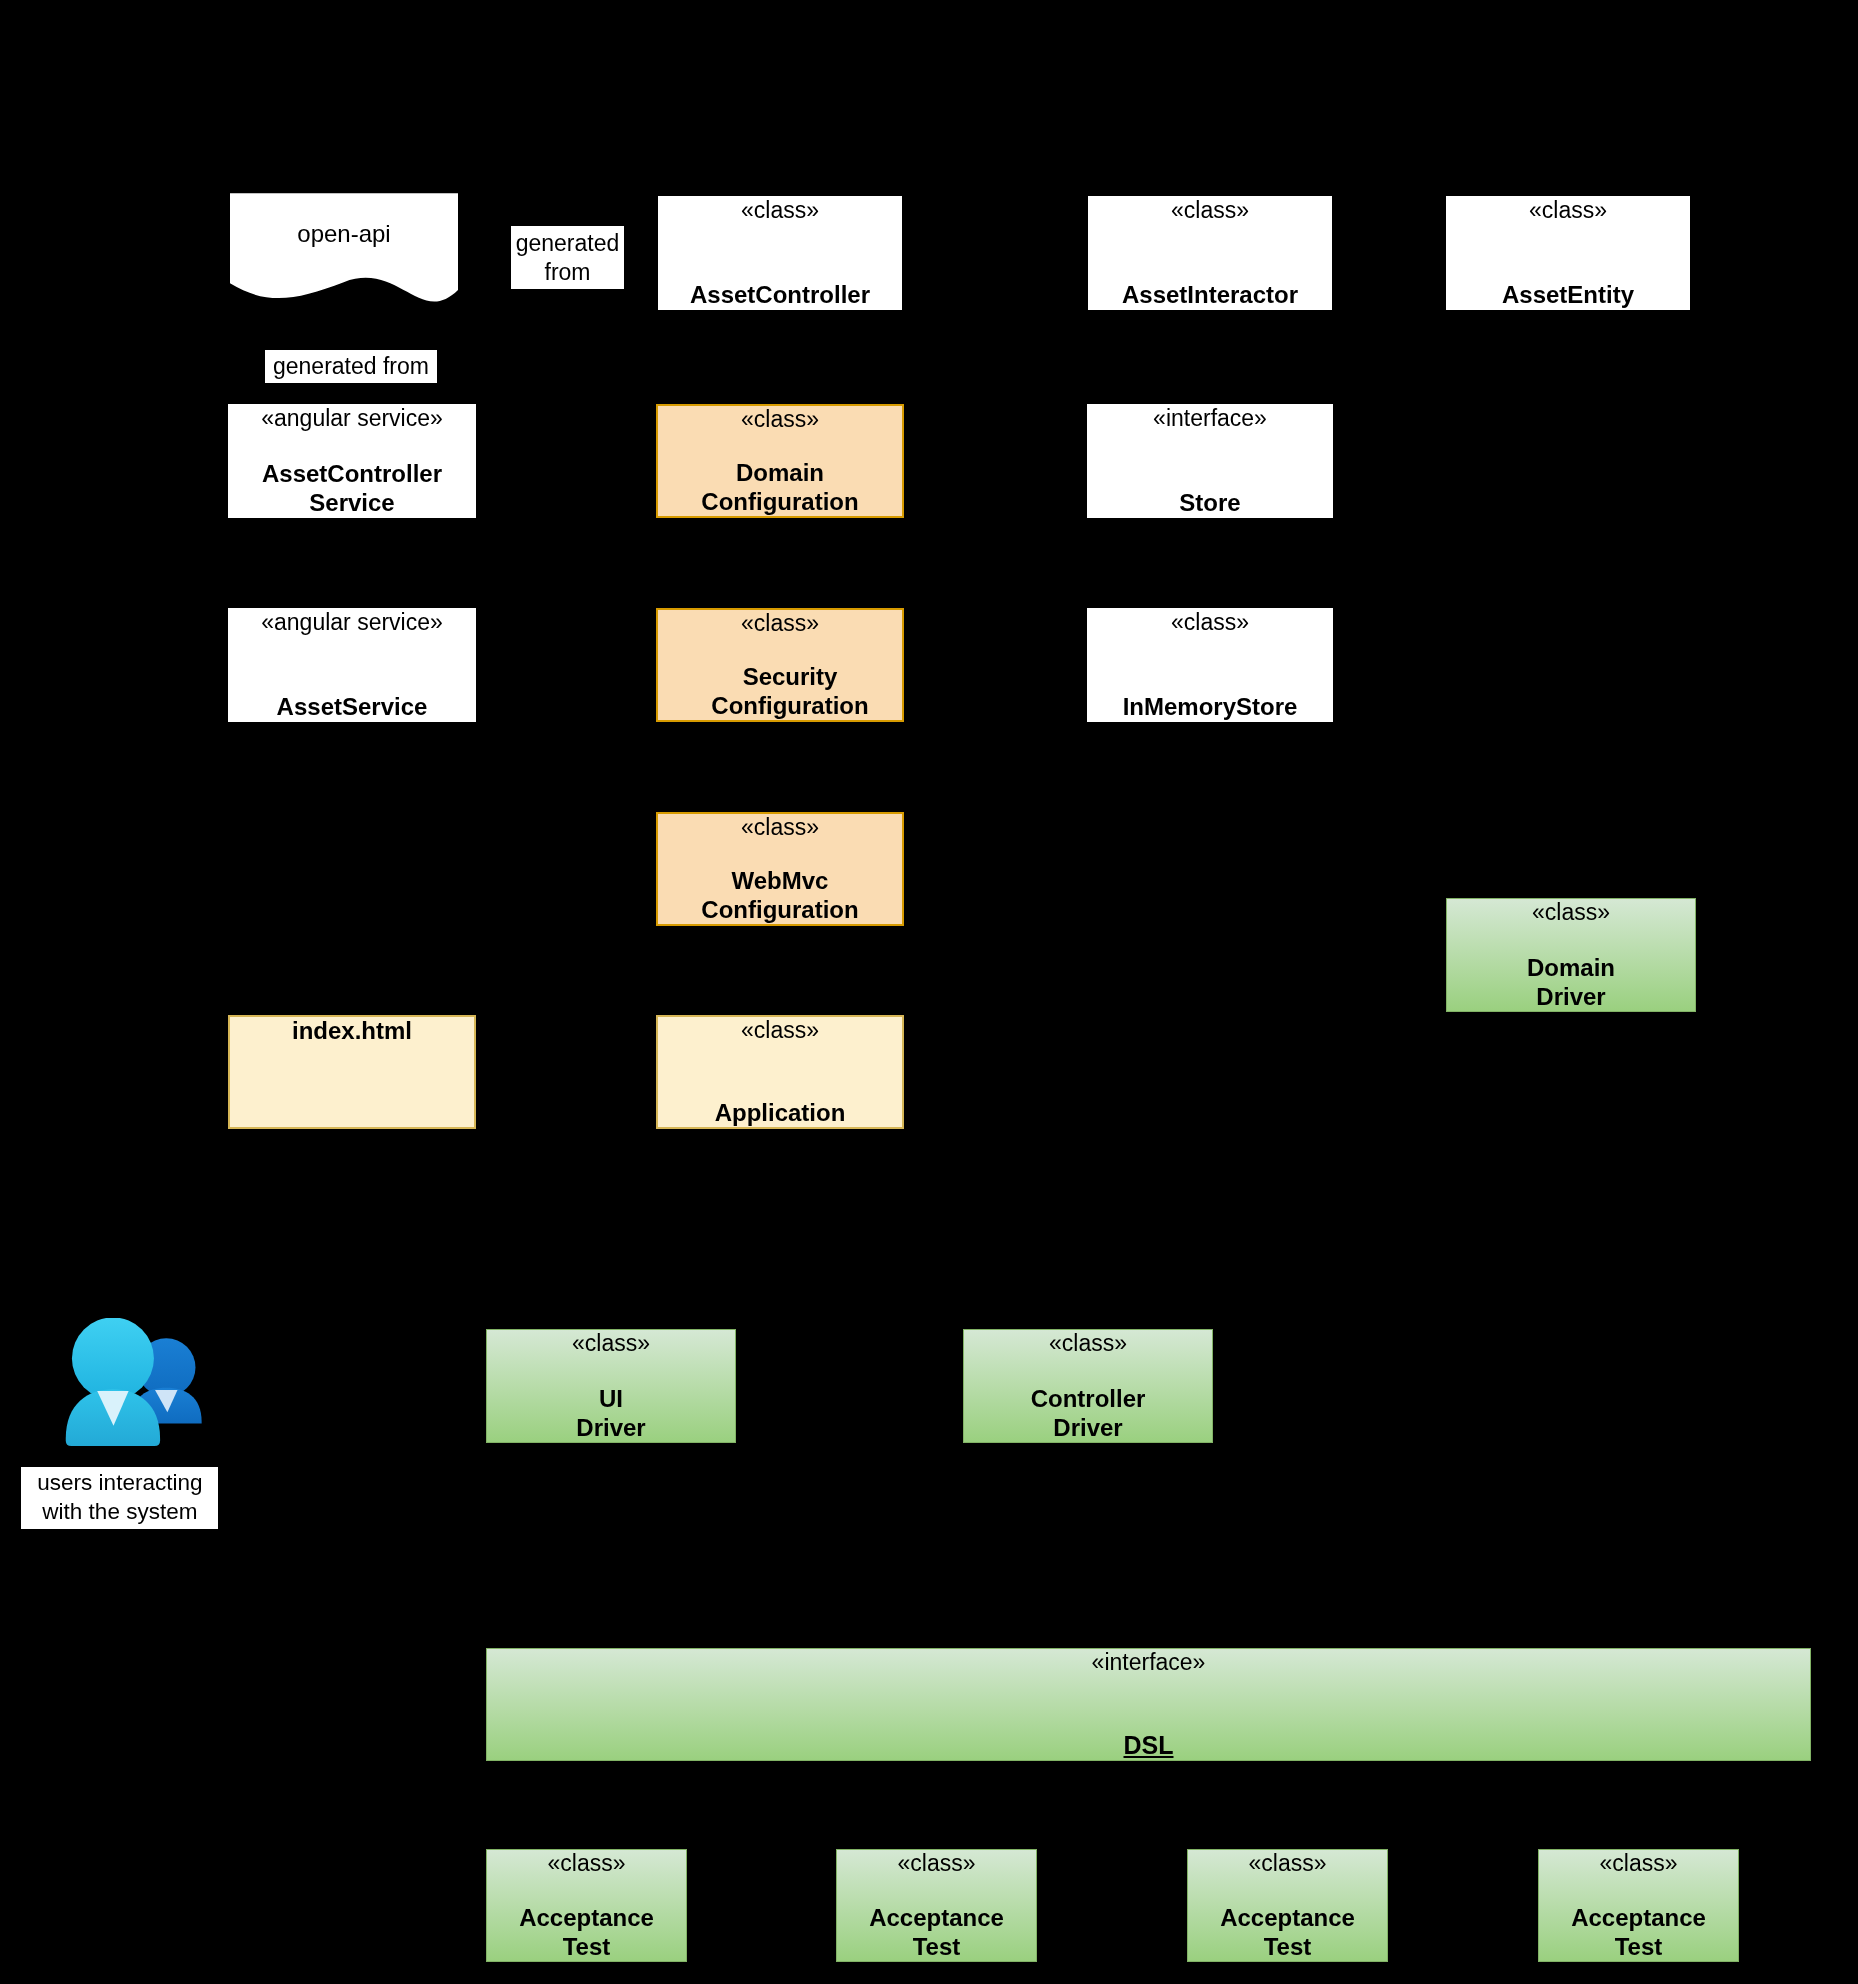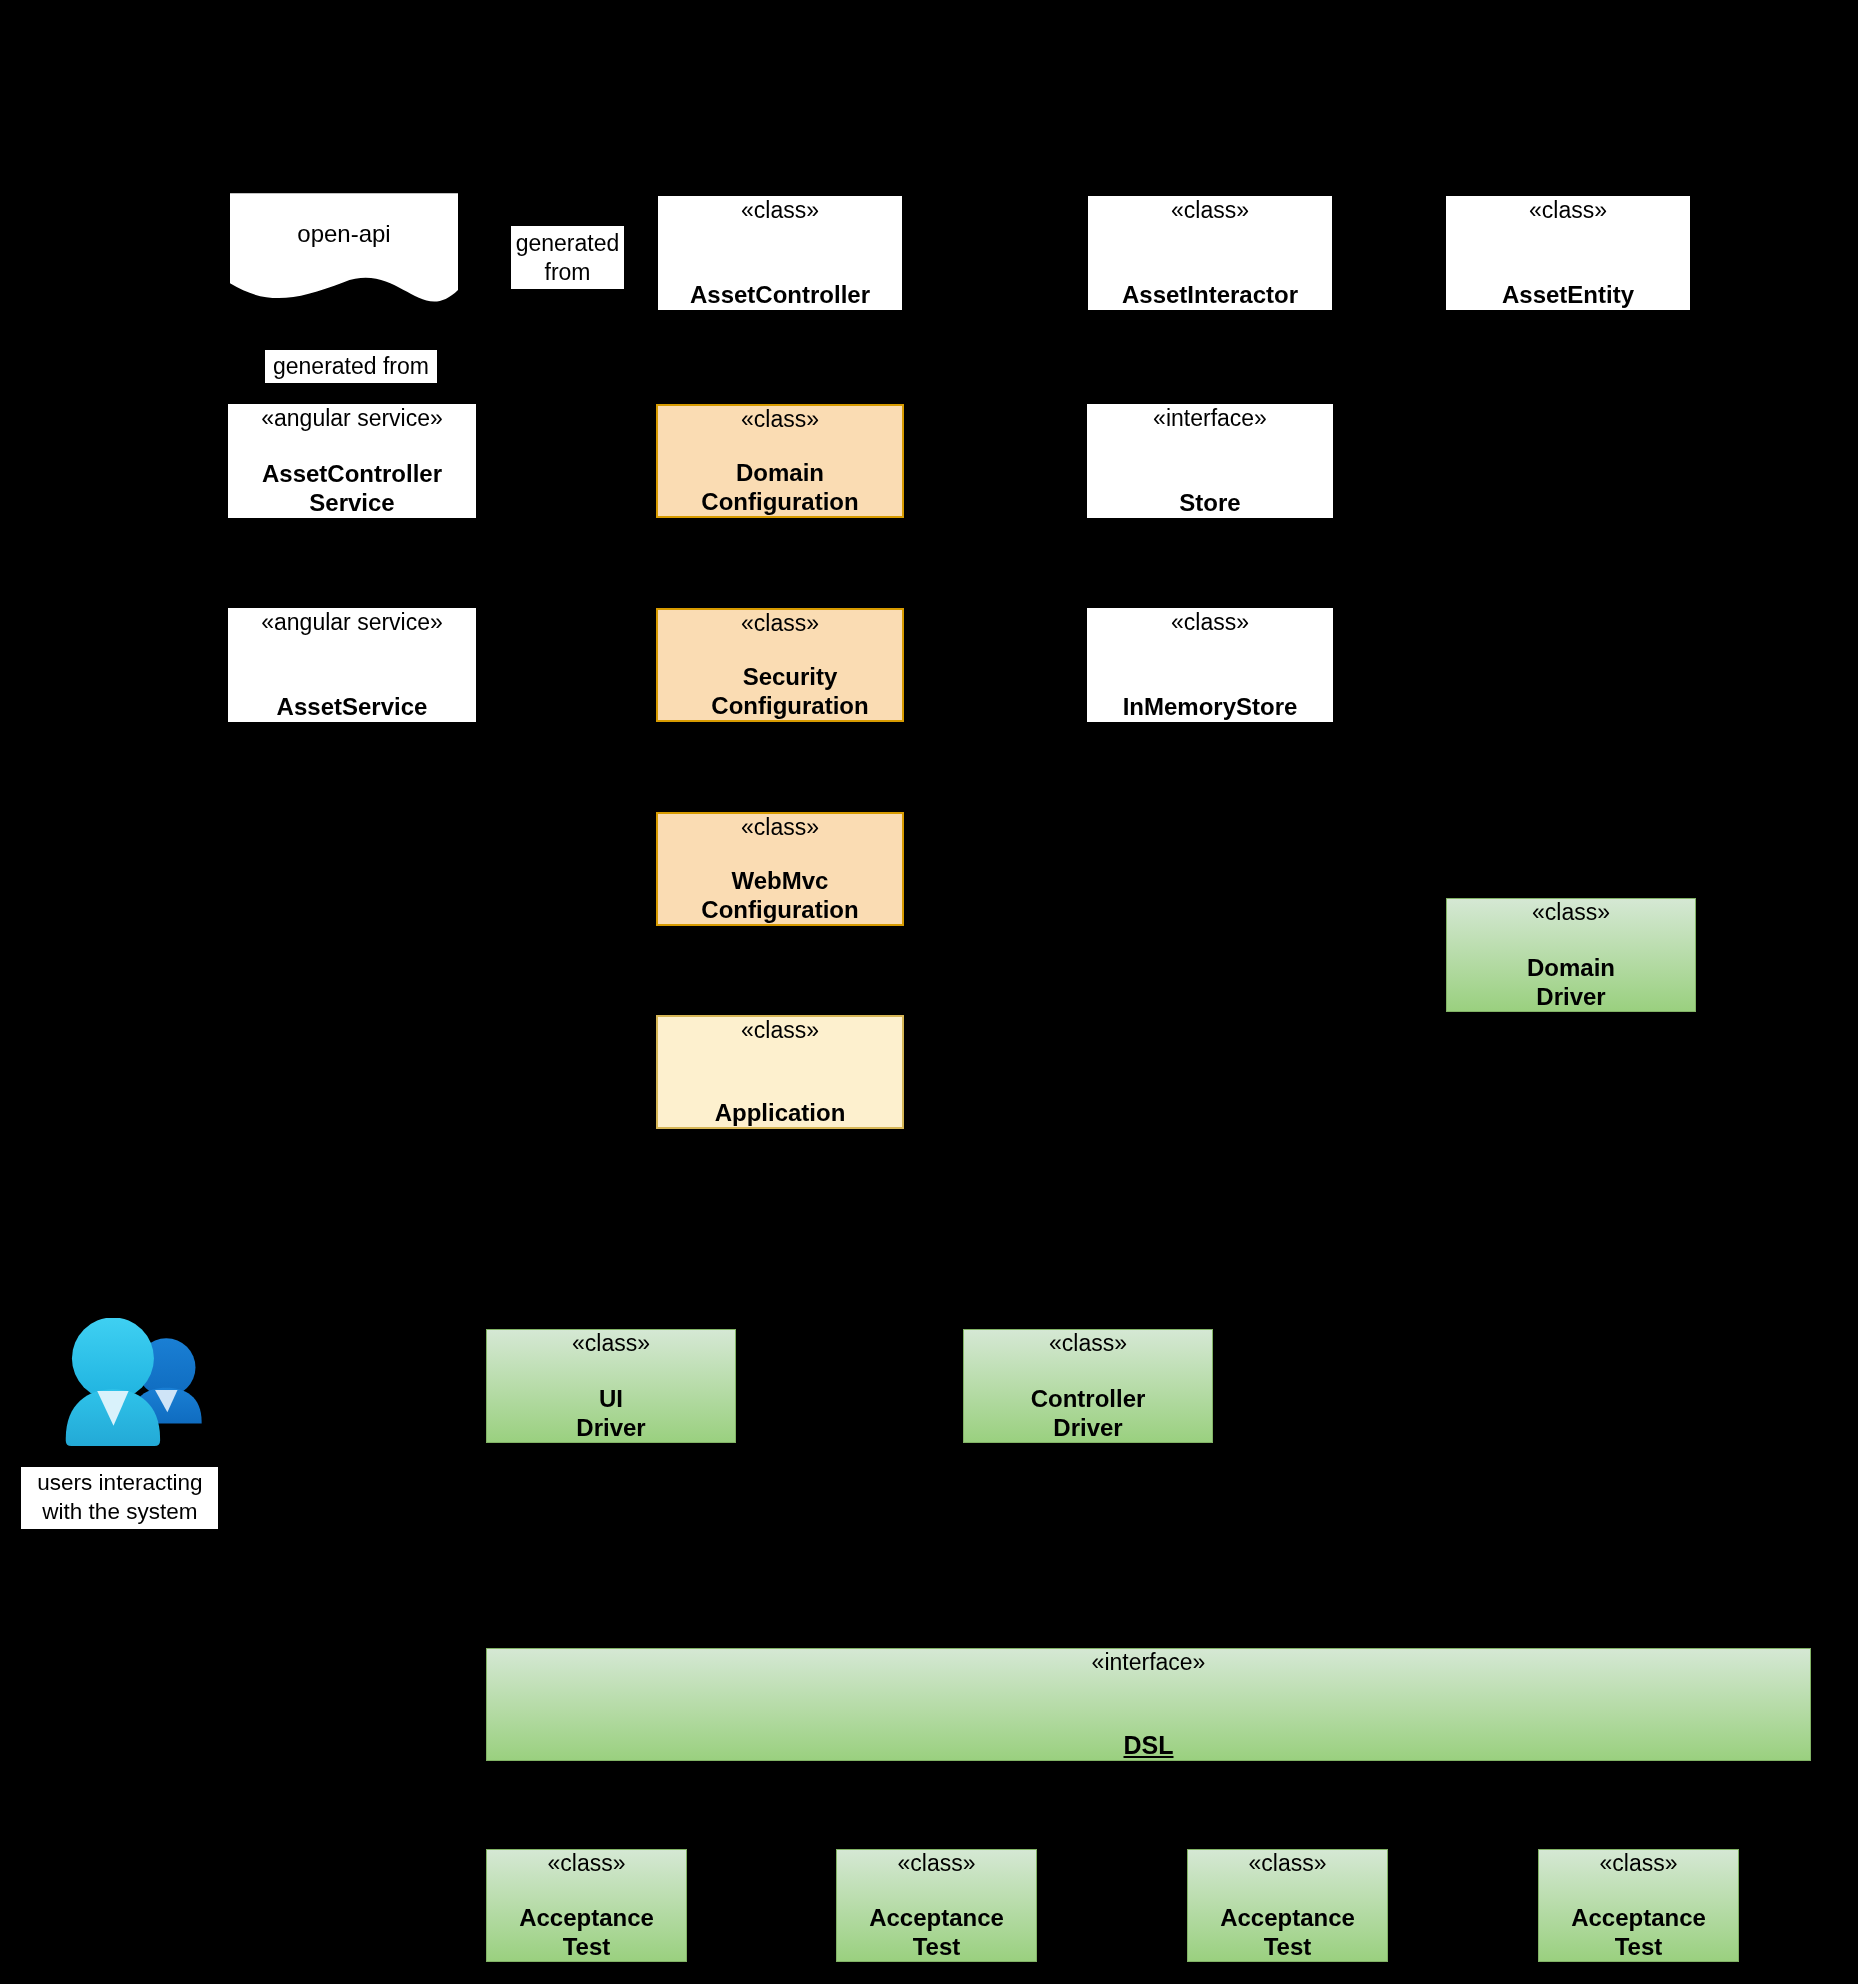--- a/index.html
+++ b/index.html
@@ -199,20 +199,23 @@
     <div class="nm" style="white-space:pre-line;">WebMvc
 Configuration</div>
   </div>
 
   <div class="node green" style="left:1446px; top:898px; width:250px; height:114px;">
     <div class="stereo">«class»</div>
     <div class="nm" style="white-space:pre-line;">Domain
 Driver</div>
   </div>
 
+  <div class="node cream" style="left:228px; top:1015px; width:248px; height:114px;">
+    <div class="nm">index.html</div>
+  </div>
 
   <div class="node cream" style="left:656px; top:1015px; width:248px; height:114px;">
     <div class="stereo">«class»</div>
     <div class="nm">Application</div>
   </div>
 
   <div id="users-actor">
     <svg width="180" height="146" viewBox="0 0 320 260" xmlns="http://www.w3.org/2000/svg">
       <defs>
         <linearGradient id="gFrontHead" x1="0" y1="0" x2="0" y2="1">

